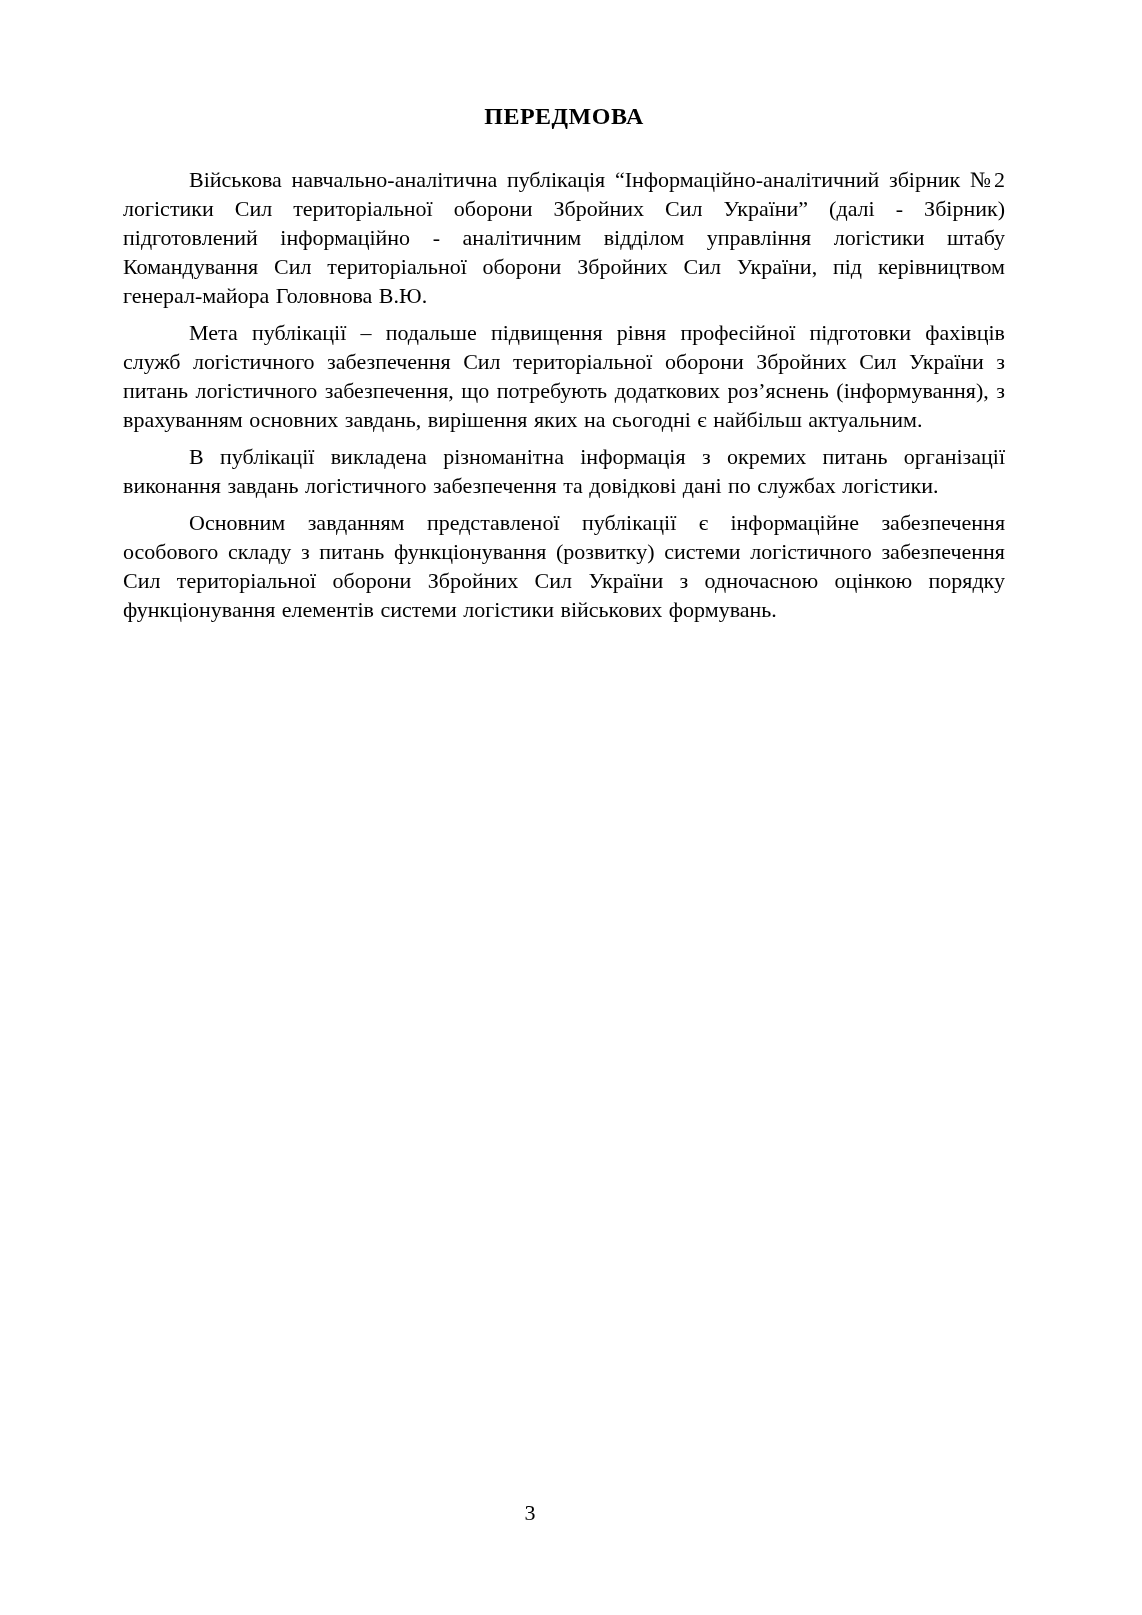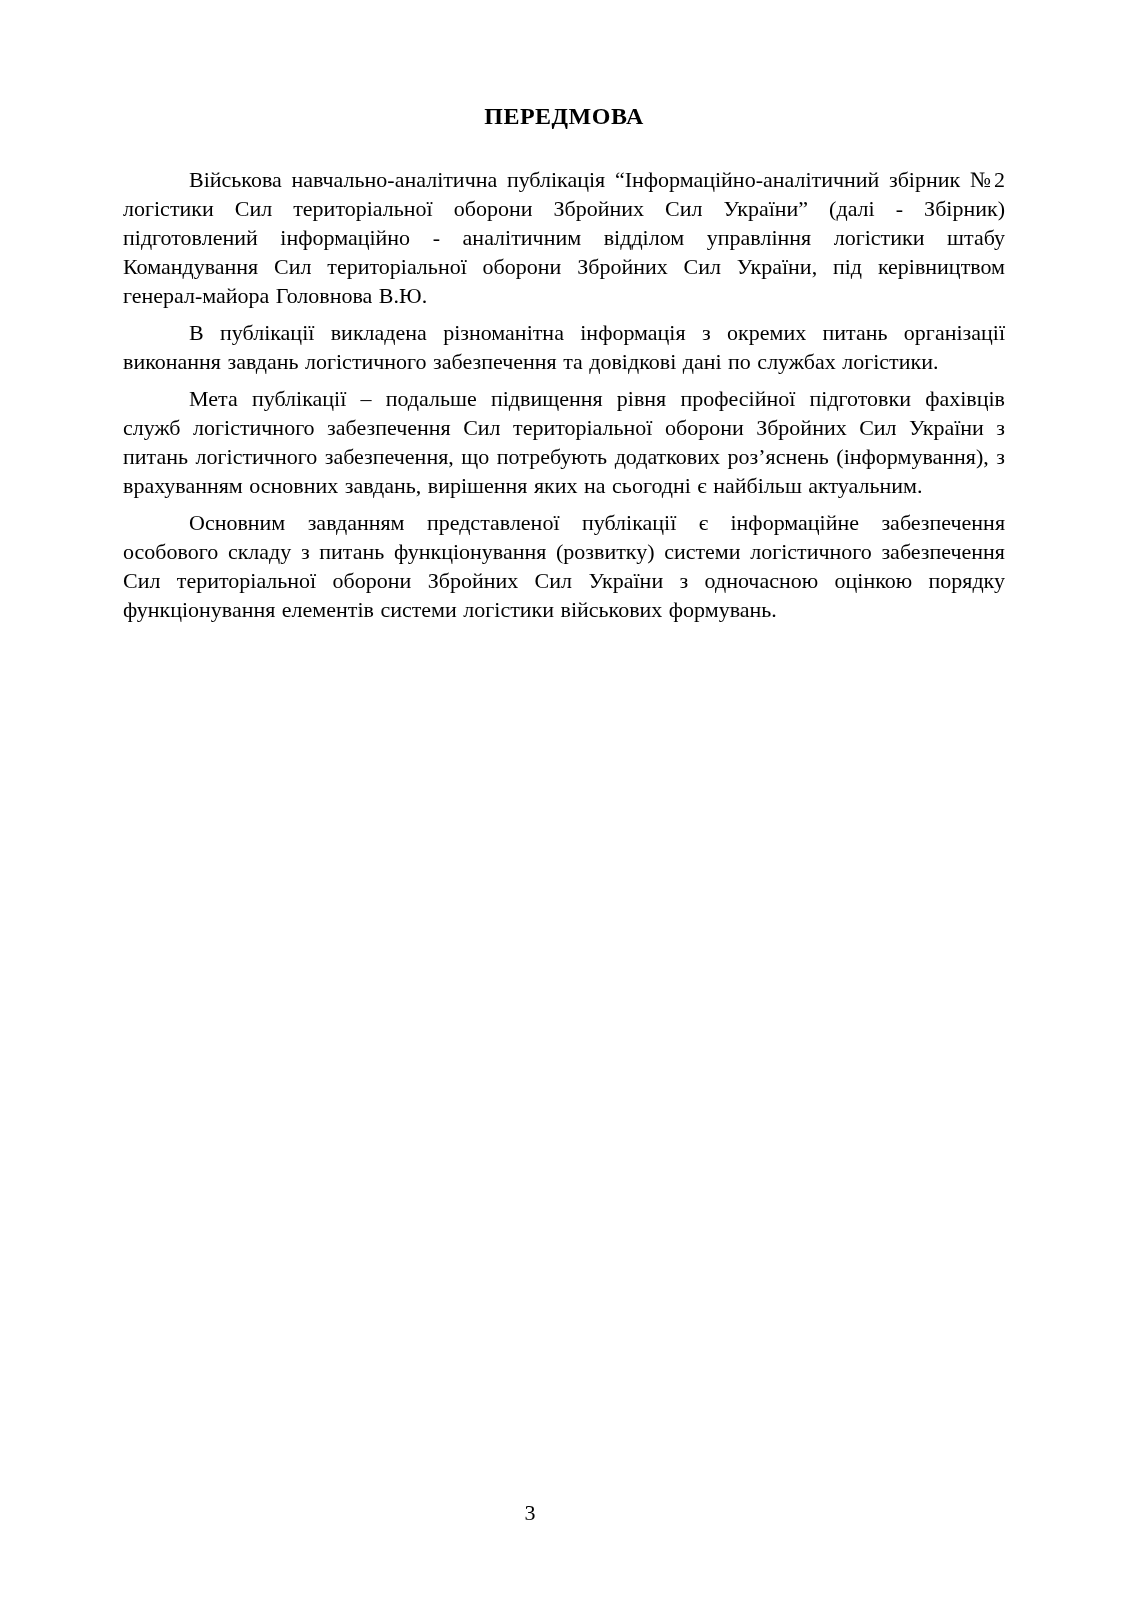--- a/index.html
+++ b/index.html
@@ -49,18 +49,18 @@
     line-height: 29px;
   }
 </style>
 </head>
 <body>
 
 <div class="page">
   <div class="content">
     <h1 class="doc-title">ПЕРЕДМОВА</h1>
     <p class="para">Військова навчально-аналітична публікація “Інформаційно-аналітичний збірник №2 логістики Сил територіальної оборони Збройних Сил України” (далі - Збірник) підготовлений інформаційно - аналітичним відділом управління логістики штабу Командування Сил територіальної оборони Збройних Сил України, під керівництвом генерал-майора Головнова В.Ю.</p>
+    <p class="para">Мета публікації – подальше підвищення  рівня професійної підготовки фахівців служб логістичного забезпечення Сил територіальної оборони Збройних Сил України з питань логістичного забезпечення, що потребують додаткових роз’яснень (інформування), з врахуванням основних завдань, вирішення яких на сьогодні є найбільш актуальним.</p>
     <p class="para">В публікації викладена різноманітна інформація з окремих питань організації виконання завдань логістичного забезпечення та довідкові дані по службах логістики.</p>
-    <p class="para">Мета публікації – подальше підвищення  рівня професійної підготовки фахівців служб логістичного забезпечення Сил територіальної оборони Збройних Сил України з питань логістичного забезпечення, що потребують додаткових роз’яснень (інформування), з врахуванням основних завдань, вирішення яких на сьогодні є найбільш актуальним.</p>
     <p class="para">Основним завданням представленої публікації є інформаційне забезпечення особового складу з питань функціонування (розвитку) системи логістичного забезпечення Сил територіальної оборони Збройних Сил України з одночасною оцінкою порядку функціонування елементів системи логістики військових формувань.</p>
   </div>
   <div class="page-number">3</div>
 </div>
 
 </body></html>

